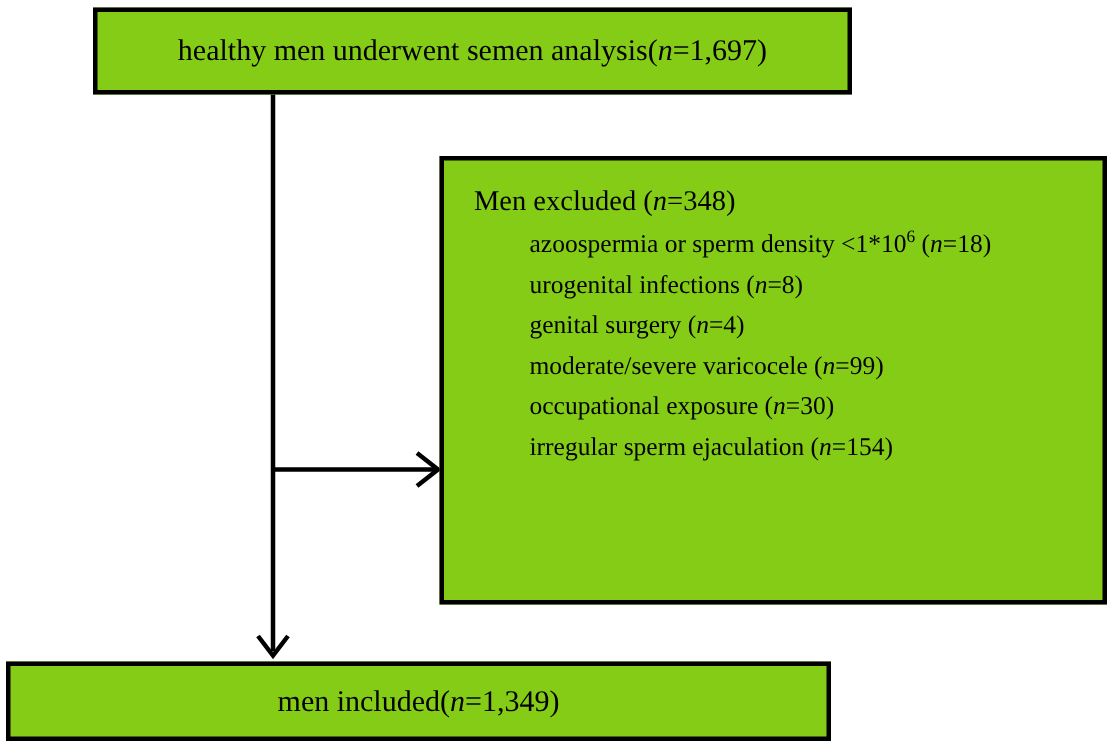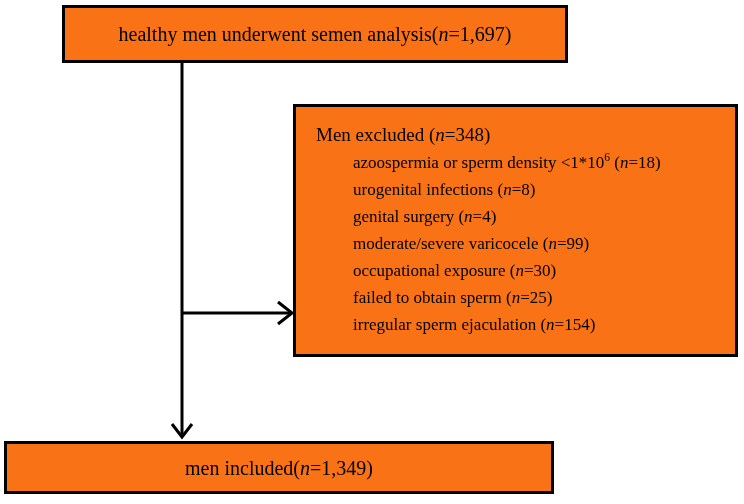--- a/index.html
+++ b/index.html
@@ -13,21 +13,21 @@
     height: 504px;
     background: #ffffff;
     font-family: "Liberation Serif", "DejaVu Serif", serif;
     color: #000000;
     overflow: hidden;
   }
   .box {
     position: absolute;
     box-sizing: border-box;
     border: 3px solid #000000;
-    background: #f97316;
+    background: #84cc16;
   }
   #top-box {
     left: 62px;
     top: 5px;
     width: 506px;
     height: 58px;
     display: flex;
     align-items: center;
     justify-content: center;
   }
@@ -37,21 +37,21 @@
     width: 550px;
     height: 53px;
     display: flex;
     align-items: center;
     justify-content: center;
   }
   #excluded-box {
     left: 293px;
     top: 104px;
     width: 445px;
-    height: 253px;
+    height: 299px;
     padding: 18px 0 0 0;
   }
   .box-text {
     font-size: 20px;
     line-height: 1.1;
     white-space: nowrap;
   }
   .excl-header {
     font-size: 19px;
     line-height: 1;
@@ -104,21 +104,20 @@
   </div>
 
   <div class="box" id="excluded-box">
     <div class="excl-header"><span>Men excluded (</span><span class="ital">n</span><span>=348)</span></div>
     <ul class="excl-list">
       <li class="excl-item"><span>azoospermia or sperm density &lt;1*10</span><sup>6</sup><span> (</span><span class="ital">n</span><span>=18)</span></li>
       <li class="excl-item"><span>urogenital infections (</span><span class="ital">n</span><span>=8)</span></li>
       <li class="excl-item"><span>genital surgery (</span><span class="ital">n</span><span>=4)</span></li>
       <li class="excl-item"><span>moderate/severe varicocele (</span><span class="ital">n</span><span>=99)</span></li>
       <li class="excl-item"><span>occupational exposure (</span><span class="ital">n</span><span>=30)</span></li>
-      <li class="excl-item"><span>failed to obtain sperm (</span><span class="ital">n</span><span>=25)</span></li>
       <li class="excl-item"><span>irregular sperm ejaculation (</span><span class="ital">n</span><span>=154)</span></li>
     </ul>
   </div>
 
   <div class="box" id="bottom-box">
     <div class="box-text"><span>men included(</span><span class="ital">n</span><span>=1,349)</span></div>
   </div>
 
 </div>
 

